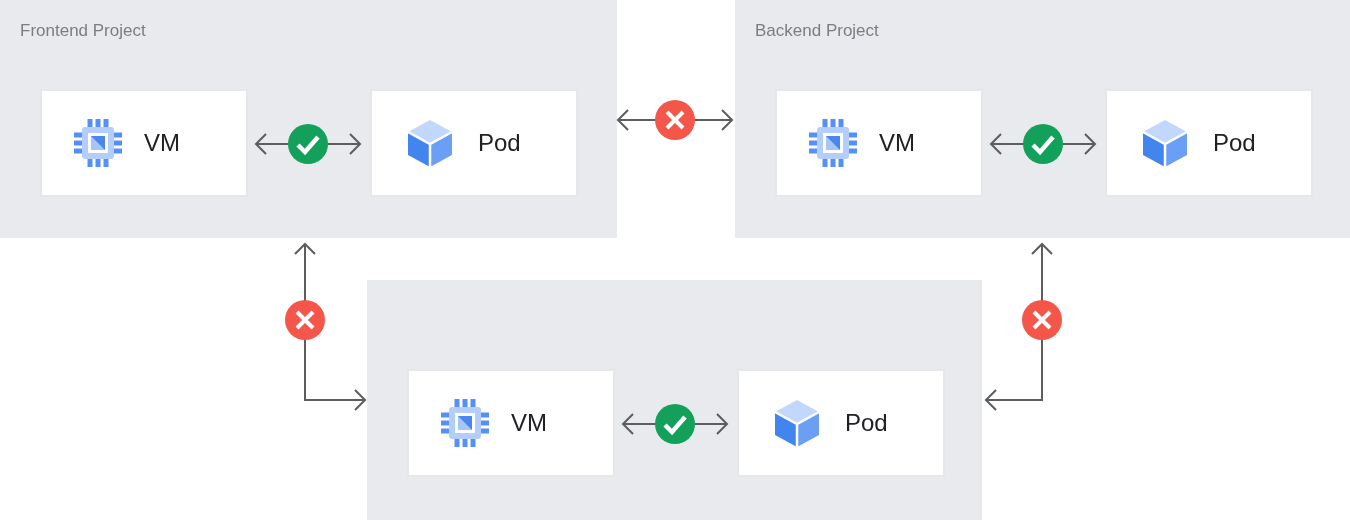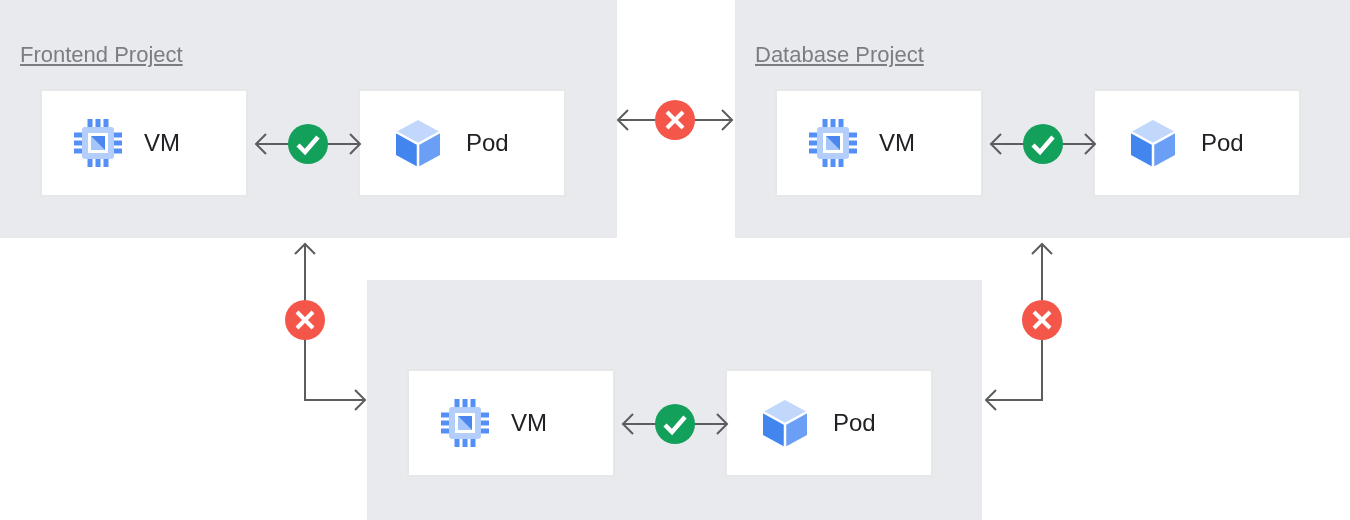--- a/index.html
+++ b/index.html
@@ -13,40 +13,39 @@
   }
   .panel {
     position: absolute;
     background: var(--panel_bg, #e8eaed);
   }
   .panel-frontend { left: 0;     top: 0;     width: 617px; height: 238px; }
   .panel-database { left: 735px; top: 0;     width: 615px; height: 238px; }
   .panel-backend  { left: 367px; top: 280px; width: 615px; height: 240px; }
   .panel-title {
     position: absolute;
-    left: 20px; top: 44px;
-    font-size: 22px;
+    left: 20px; top: 20px;
+    font-size: 17px;
     line-height: 22px;
     color: var(--title_text, #7a7e83);
     white-space: nowrap;
-    text-decoration: underline;
   }
   .node {
     position: absolute;
     width: 208px; height: 108px;
     box-sizing: border-box;
     background: var(--node_bg, #ffffff);
     border: 2px solid var(--node_border, #e6e7e9);
     display: flex;
     align-items: center;
     padding-left: 32px;
     gap: 22px;
   }
   .node-vm  { left: 40px;  top: 89px; }
-  .node-pod { left: 358px; top: 89px; }
+  .node-pod { left: 370px; top: 89px; }
   .node-label {
     font-size: 24px;
     color: var(--label_text, #202124);
     white-space: nowrap;
   }
   .connector { position: absolute; }
   .conn-internal { left: 248px; top: 116px; }         
   .conn-middle   { left: 615px; top: 92px;  }         
   .conn-left-l   { left: 283px; top: 240px; }
   .conn-right-l  { left: 978px; top: 240px; }
@@ -114,21 +113,21 @@
     <svg class="connector conn-internal" width="120" height="56" viewBox="0 0 120 56">
       <line class="stroke-arrow" x1="8" y1="28" x2="112" y2="28"></line>
       <polyline class="stroke-arrow" points="18,18 8,28 18,38"></polyline>
       <polyline class="stroke-arrow" points="102,18 112,28 102,38"></polyline>
       <circle class="badge-green" cx="60" cy="28" r="20"></circle>
       <polyline class="mark-white mark-check" points="50,29 57,36 70,21"></polyline>
     </svg>
   </div>
 
   <div class="panel panel-database">
-    <div class="panel-title">Database Project</div>
+    <div class="panel-title">Backend Project</div>
 
     <div class="node node-vm">
       <svg width="48" height="48" viewBox="0 0 48 48">
         <g class="chip-pin">
           <rect x="13.5" y="0" width="5" height="8"></rect>
             <rect x="21.5" y="0" width="5" height="8"></rect>
             <rect x="29.5" y="0" width="5" height="8"></rect>
           <rect x="13.5" y="40" width="5" height="8"></rect>
             <rect x="21.5" y="40" width="5" height="8"></rect>
             <rect x="29.5" y="40" width="5" height="8"></rect>

